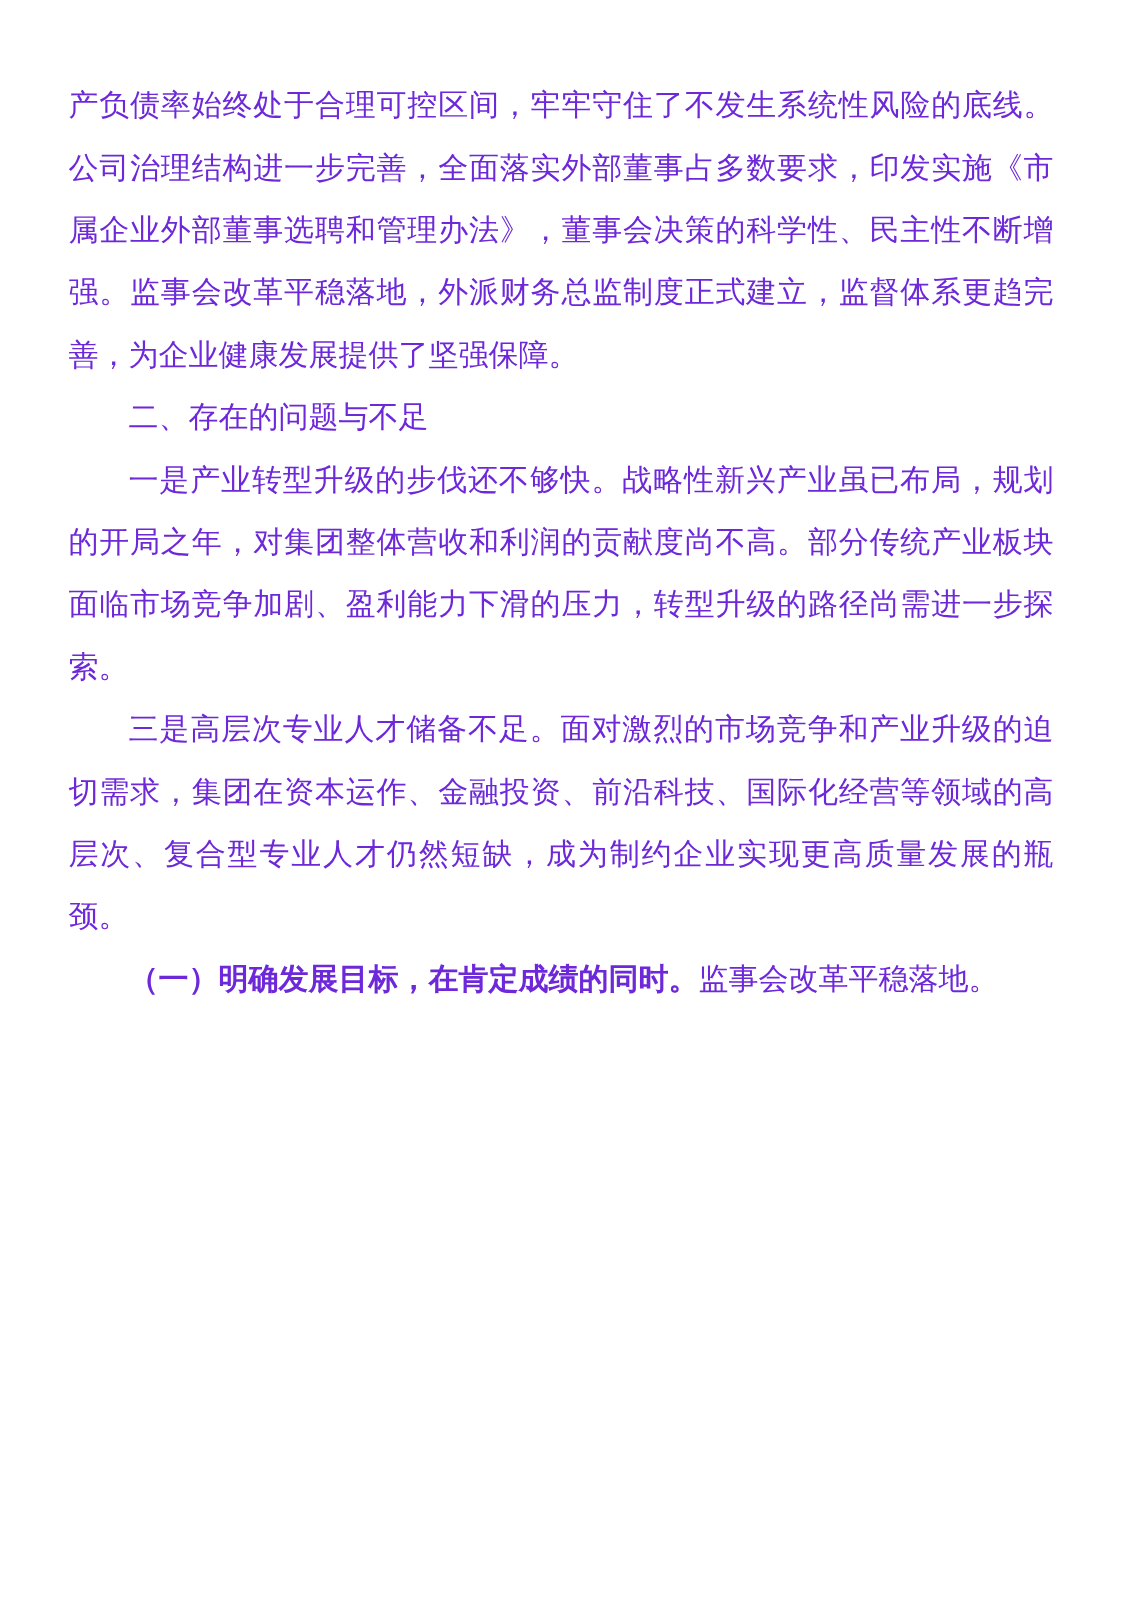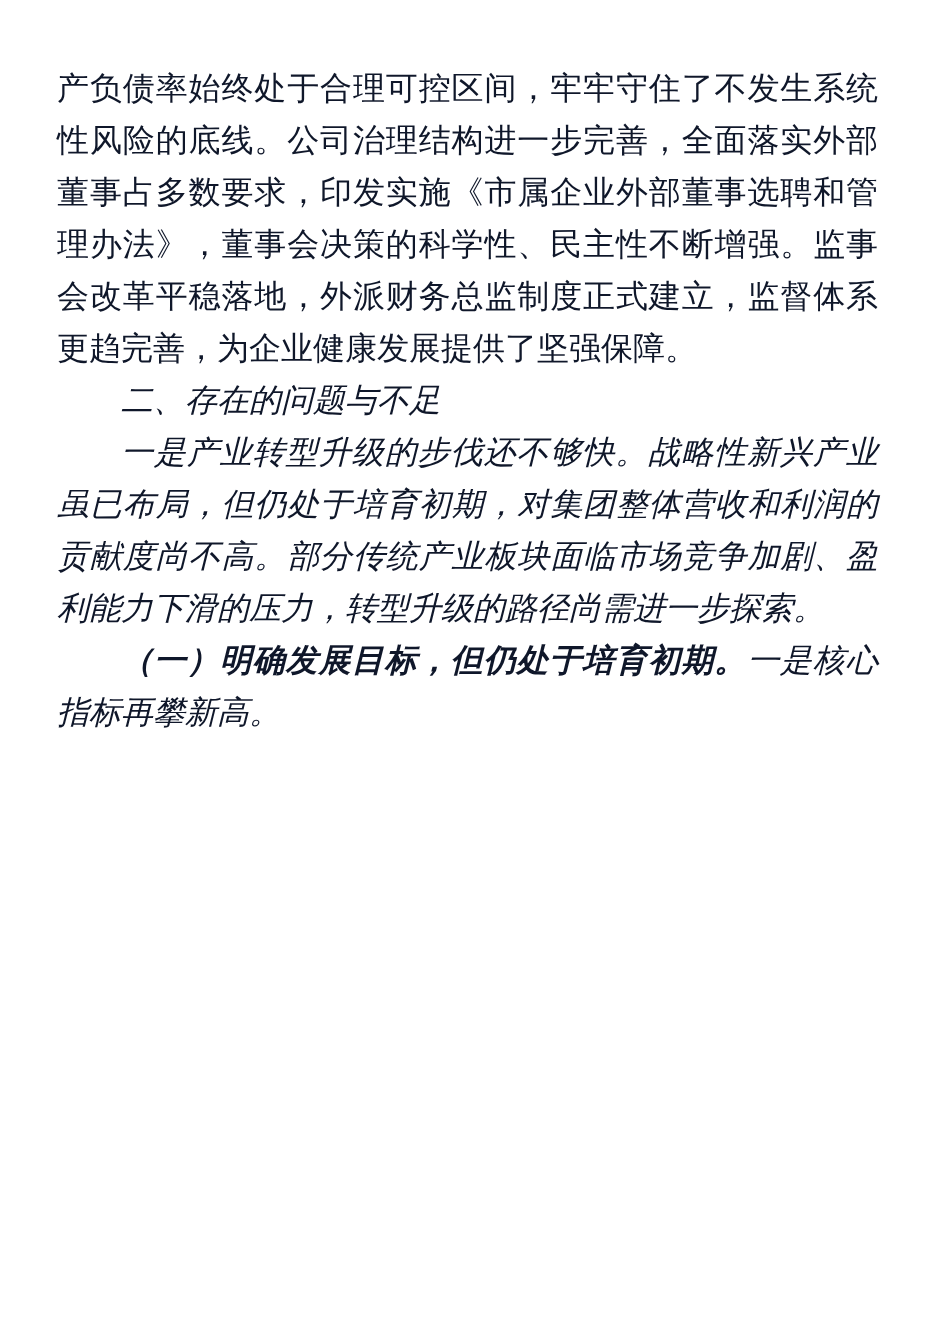--- a/index.html
+++ b/index.html
@@ -11,43 +11,43 @@
     width: 950px;
     height: 1344px;
     overflow: hidden;
   }
   .page {
     box-sizing: border-box;
     width: 950px;
     height: 1344px;
     padding: 62px 72px 0 57px;
     background: #ffffff;
-    color: #0f172a;
+    color: #6d28d9;
     font-family: "Liberation Sans", "DejaVu Sans", sans-serif;
-    font-size: 32px;
+    font-size: 25px;
     line-height: 52px;
   }
   .para {
     margin: 0;
     text-align: justify;
     text-justify: inter-character;
     word-break: normal;
     overflow-wrap: break-word;
   }
   .para.indent {
     text-indent: 2em;
-    font-style: italic;
   }
   .seg.bold {
     font-weight: 700;
   }
 </style>
 </head>
 <body>
 
 <div class="page">
   <div>
       <p class="para"><span class="seg">产负债率始终处于合理可控区间，牢牢守住了不发生系统性风险的底线。公司治理结构进一步完善，全面落实外部董事占多数要求，印发实施《市属企业外部董事选聘和管理办法》，董事会决策的科学性、民主性不断增强。监事会改革平稳落地，外派财务总监制度正式建立，监督体系更趋完善，为企业健康发展提供了坚强保障。</span></p>
       <p class="para indent"><span class="seg">二、存在的问题与不足</span></p>
-      <p class="para indent"><span class="seg">一是产业转型升级的步伐还不够快。战略性新兴产业虽已布局，但仍处于培育初期，对集团整体营收和利润的贡献度尚不高。部分传统产业板块面临市场竞争加剧、盈利能力下滑的压力，转型升级的路径尚需进一步探索。</span></p>
-      <p class="para indent"><span class="seg bold">（一）明确发展目标，但仍处于培育初期。</span><span class="seg">一是核心指标再攀新高。</span></p>
+      <p class="para indent"><span class="seg">一是产业转型升级的步伐还不够快。战略性新兴产业虽已布局，规划的开局之年，对集团整体营收和利润的贡献度尚不高。部分传统产业板块面临市场竞争加剧、盈利能力下滑的压力，转型升级的路径尚需进一步探索。</span></p>
+      <p class="para indent"><span class="seg">三是高层次专业人才储备不足。面对激烈的市场竞争和产业升级的迫切需求，集团在资本运作、金融投资、前沿科技、国际化经营等领域的高层次、复合型专业人才仍然短缺，成为制约企业实现更高质量发展的瓶颈。</span></p>
+      <p class="para indent"><span class="seg bold">（一）明确发展目标，在肯定成绩的同时。</span><span class="seg">监事会改革平稳落地。</span></p>
     </div>
 </div>
 
 </body></html>

